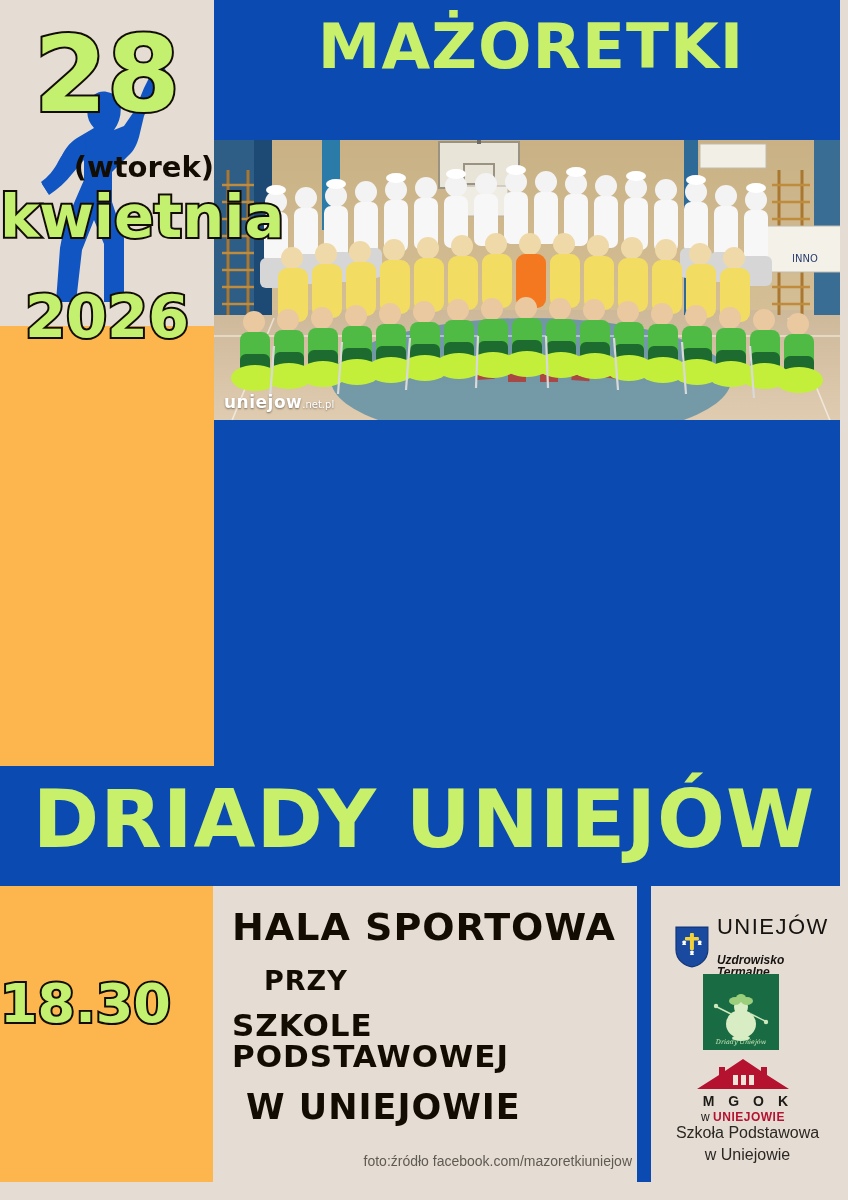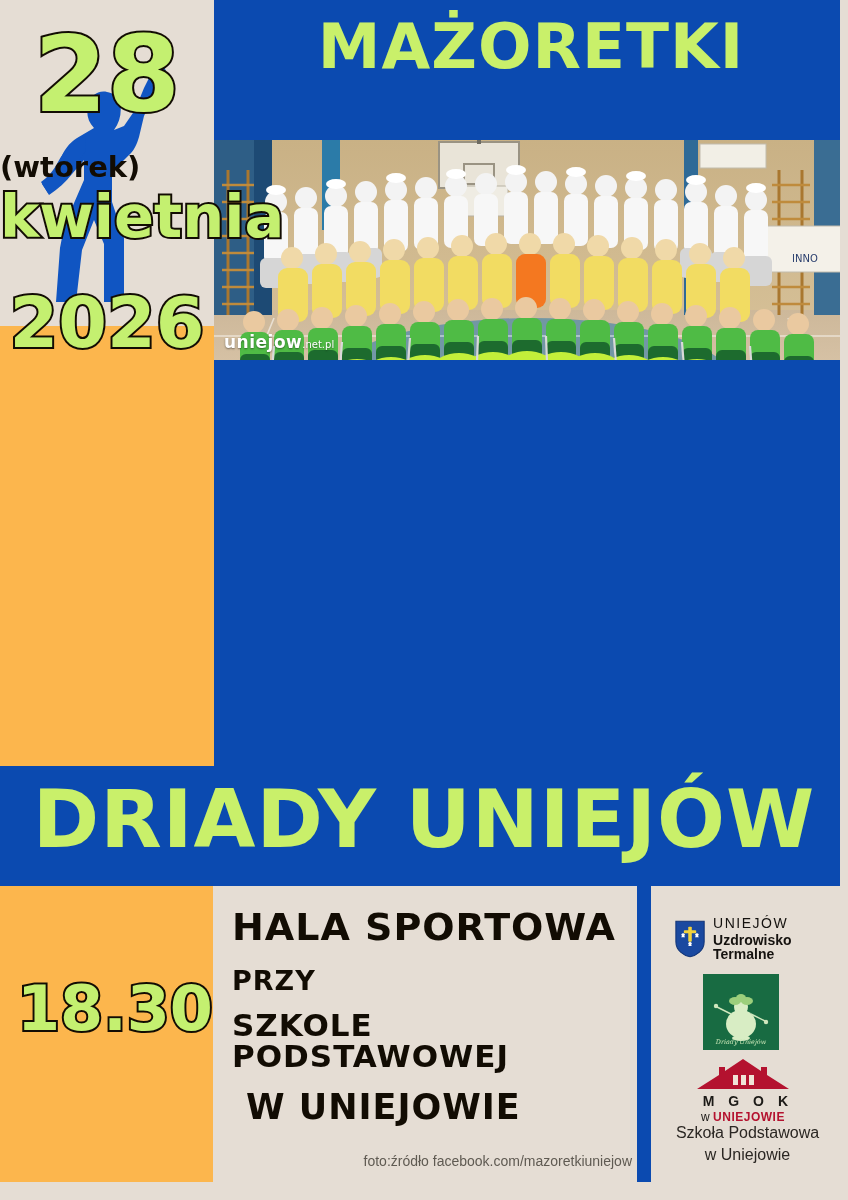--- a/index.html
+++ b/index.html
@@ -36,85 +36,85 @@
   .mid-left{position:absolute;left:0;top:0;width:214px;height:440px;background:#fcb64d;}
   .mid-right{position:absolute;left:214px;top:0;width:634px;height:440px;background:#0b4ab0;}
 
   .mz-bar{position:absolute;left:214px;top:0;width:634px;height:140px;background:#0b4ab0;}
   .mz-text{
     position:absolute;left:214px;top:14px;width:634px;text-align:center;
     font-family:"DejaVu Sans", sans-serif;font-weight:bold;font-size:63px;
     color:#c9f06a;letter-spacing:1px;line-height:1.05;
   }
 
-  .photo{position:absolute;left:214px;top:140px;width:634px;height:220px;overflow:hidden;background:#8b5cf6;}
+  .photo{position:absolute;left:214px;top:140px;width:634px;height:280px;overflow:hidden;background:#8b5cf6;}
   .photo svg{display:block;width:634px;height:300px;}
   .watermark{
     position:absolute;left:10px;bottom:8px;color:#fff;
     font-family:"DejaVu Sans", sans-serif;font-weight:bold;font-size:17px;
     letter-spacing:0.5px;text-shadow:0 1px 2px rgba(0,0,0,.45);
   }
   .watermark .sm{font-size:10px;font-weight:normal;letter-spacing:0;}
 
   .date-col{position:absolute;left:0;top:0;width:214px;height:440px;}
   .d-num{
     position:absolute;width:214px;text-align:center;
     font-family:"DejaVu Sans", sans-serif;font-weight:bold;
     color:#c4f070;-webkit-text-stroke:4px #120c03;paint-order:stroke fill;
   }
   .d28{top:14px;font-size:105px;}
   .d-wt{
-    position:absolute;top:150px;width:214px;text-align:left;
+    position:absolute;top:150px;width:214px;text-align:right;
     font-family:"DejaVu Sans", sans-serif;font-weight:bold;font-size:29px;color:#120c03;
   }
   .dkw{top:182px;font-size:59px;}
-  .d2026{top:282px;font-size:70px;}
+  .d2026{top:282px;font-size:59px;}
 
   
   .band-driady{position:absolute;left:0;top:766px;width:848px;height:120px;background:#0b4ab0;}
   .driady-text{
     position:absolute;left:0;top:778px;width:848px;text-align:center;
     font-family:"DejaVu Sans", sans-serif;font-weight:bold;font-size:80px;
     color:#c9f06a;letter-spacing:1px;line-height:1.05;
   }
 
   
   .band-bot{position:absolute;left:0;top:886px;width:848px;height:314px;background:#e5ddd4;}
   .bot-orange{position:absolute;left:0;top:886px;width:213px;height:296px;background:#fcb64d;}
   .time-text{
-    position:absolute;left:0;top:972px;width:213px;text-align:right;
-    font-family:"DejaVu Sans", sans-serif;font-weight:bold;font-size:62px;
+    position:absolute;left:0;top:972px;width:213px;text-align:left;
+    font-family:"DejaVu Sans", sans-serif;font-weight:bold;font-size:54px;
     color:#c4f070;-webkit-text-stroke:4px #120c03;paint-order:stroke fill;
   }
 
   .venue{position:absolute;left:232px;top:908px;width:400px;}
   .v-line{
     font-family:"DejaVu Sans", sans-serif;font-weight:bold;color:#120c03;
     letter-spacing:1px;line-height:1.0;
   }
   .v1{font-size:38px;}
-  .v2{font-size:27px;margin-top:21px;}
+  .v2{font-size:27px;margin-top:21px;margin-left:32px;}
   .v3{font-size:31px;margin-top:16px;}
   .v4{font-size:35px;margin-top:18px;padding-left:14px;}
 
   .credit{
     position:absolute;left:232px;top:1153px;width:400px;text-align:right;
     font-family:"Liberation Sans", sans-serif;font-size:14px;color:#5f5a52;
   }
 
   .divider-blue{position:absolute;left:637px;top:886px;width:14px;height:296px;background:#0b4ab0;}
 
   
   .logos{position:absolute;left:655px;top:900px;width:185px;height:290px;}
 
   .logo-uniejow{position:absolute;left:20px;top:16px;display:flex;align-items:center;gap:8px;}
   .crest{width:34px;height:42px;}
   .uniejow-txt{line-height:1.0;}
-  .uniejow-name{font-family:"Liberation Sans", sans-serif;font-size:14px;color:#15120f;letter-spacing:1.5px;}
-  .uniejow-sub{font-family:"Liberation Sans", sans-serif;font-size:14px;font-weight:bold;color:#15120f;margin-top:3px;}
+  .uniejow-name{font-family:"Liberation Sans", sans-serif;font-size:22px;color:#15120f;letter-spacing:1.5px;}
+  .uniejow-sub{font-family:"Liberation Sans", sans-serif;font-size:12px;font-weight:bold;color:#15120f;margin-top:16px;font-style:italic;}
 
   .logo-driady{position:absolute;left:48px;top:74px;width:76px;height:76px;background:#186b42;}
   .logo-driady svg{display:block;}
 
   .logo-mgok{position:absolute;left:38px;top:158px;width:100px;}
   .mgok-house{display:block;margin:0 auto;}
   .mgok-name{font-family:"Liberation Sans", sans-serif;font-weight:bold;font-size:14px;color:#1c1a17;letter-spacing:5px;text-align:right;margin-top:1px;}
   .mgok-sub{text-align:center;margin-top:1px;font-family:"Liberation Sans", sans-serif;font-size:12px;}
   .mgok-sub .w{color:#1c1a17;font-weight:normal;}
   .mgok-sub .u{color:#b4122f;font-weight:bold;letter-spacing:0.5px;}

